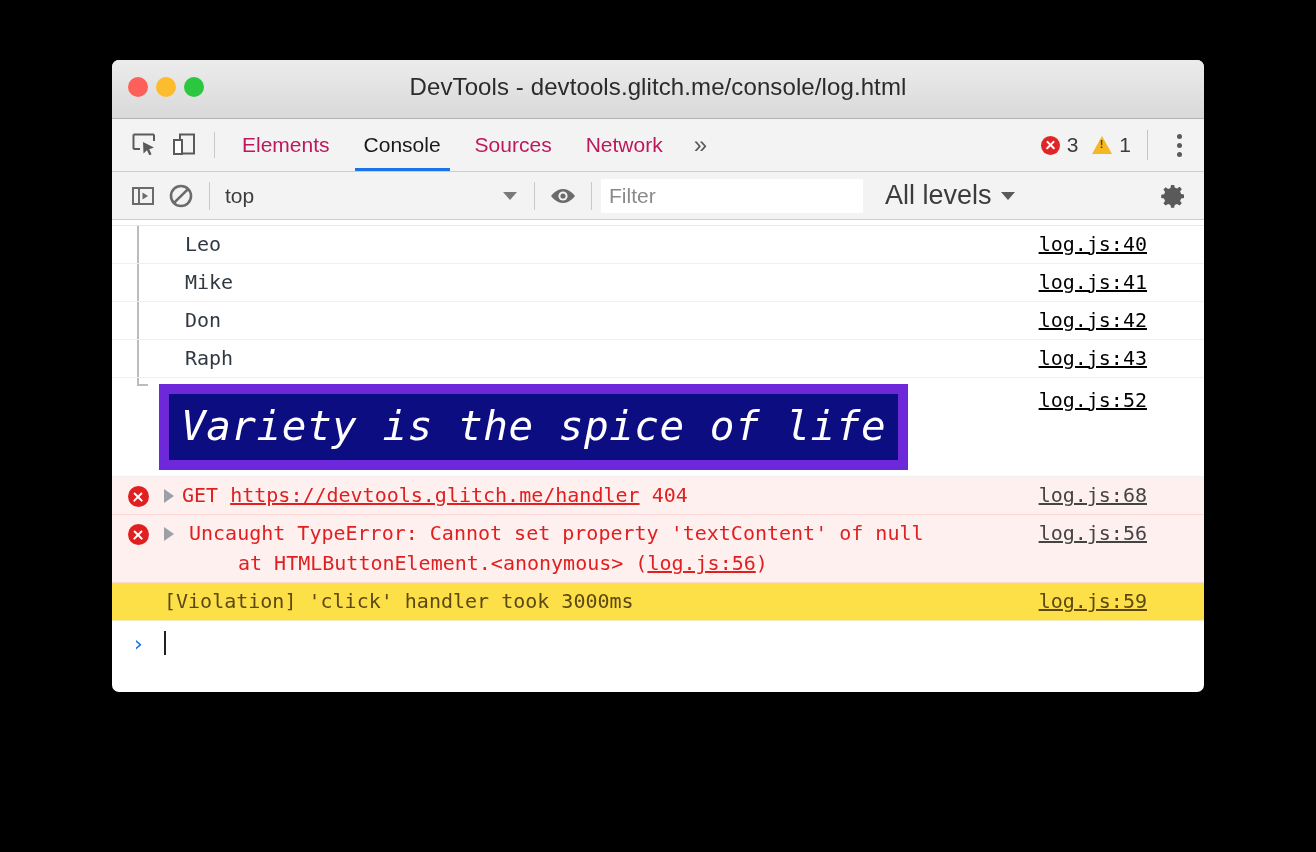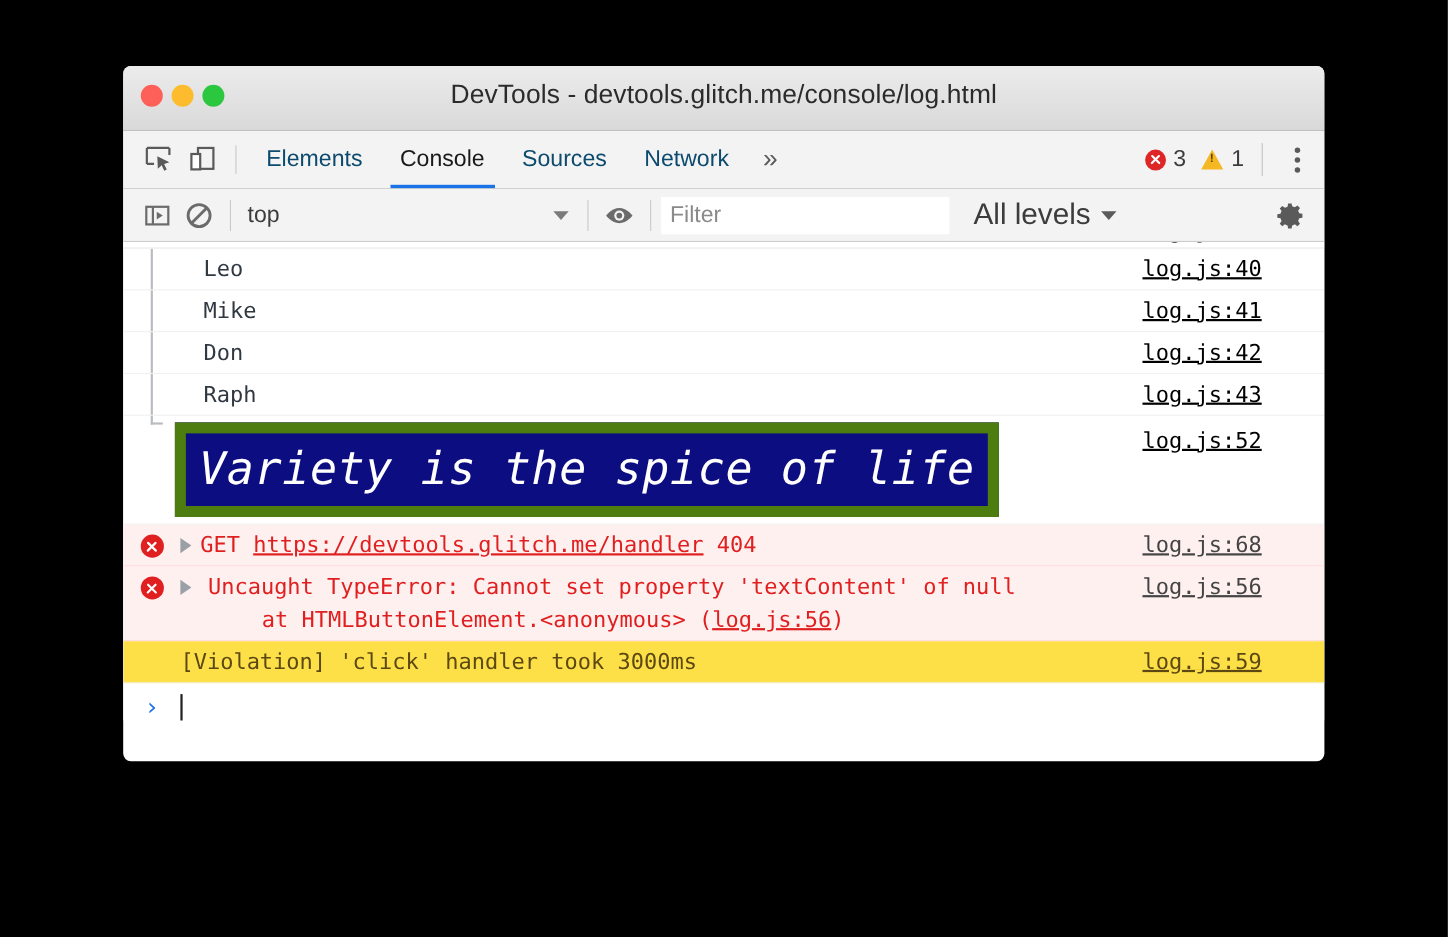--- a/index.html
+++ b/index.html
@@ -76,21 +76,21 @@
     width: 1px; height: 26px;
     background: #c9c9c9;
     margin: 0 10px;
   }
   .tabs { display: flex; align-items: stretch; height: 100%; }
   .tab {
     position: relative;
     display: flex; align-items: center;
     padding: 0 17px;
     font-size: 21px;
-    color: #0c4a6e;
+    color: #be185d;
     cursor: pointer;
     white-space: nowrap;
   }
   .tab.active { color: #1a1a1a; }
   .tab.active::after {
     content: "";
     position: absolute;
     left: 8px; right: 8px; bottom: 0;
     height: 3px;
     background: #1a73e8;
@@ -279,21 +279,21 @@
     padding: 0;
     min-height: 96px;
     align-items: flex-start;
   }
   .row.styled .msg {
     padding: 6px 0 6px 47px;
   }
   .fancy {
     display: inline-block;
     background: #0d0d82;
-    border: 10px solid #4d7c0f;
+    border: 10px solid #6d28d9;
     color: #ffffff;
     font-style: italic;
     font-weight: normal;
     font-size: 41px;
     font-family: "DejaVu Sans Mono", "Liberation Mono", monospace;
     line-height: 1.08;
     padding: 10px 12px 12px 12px;
     letter-spacing: 0.5px;
     white-space: nowrap;
     text-align: center;

